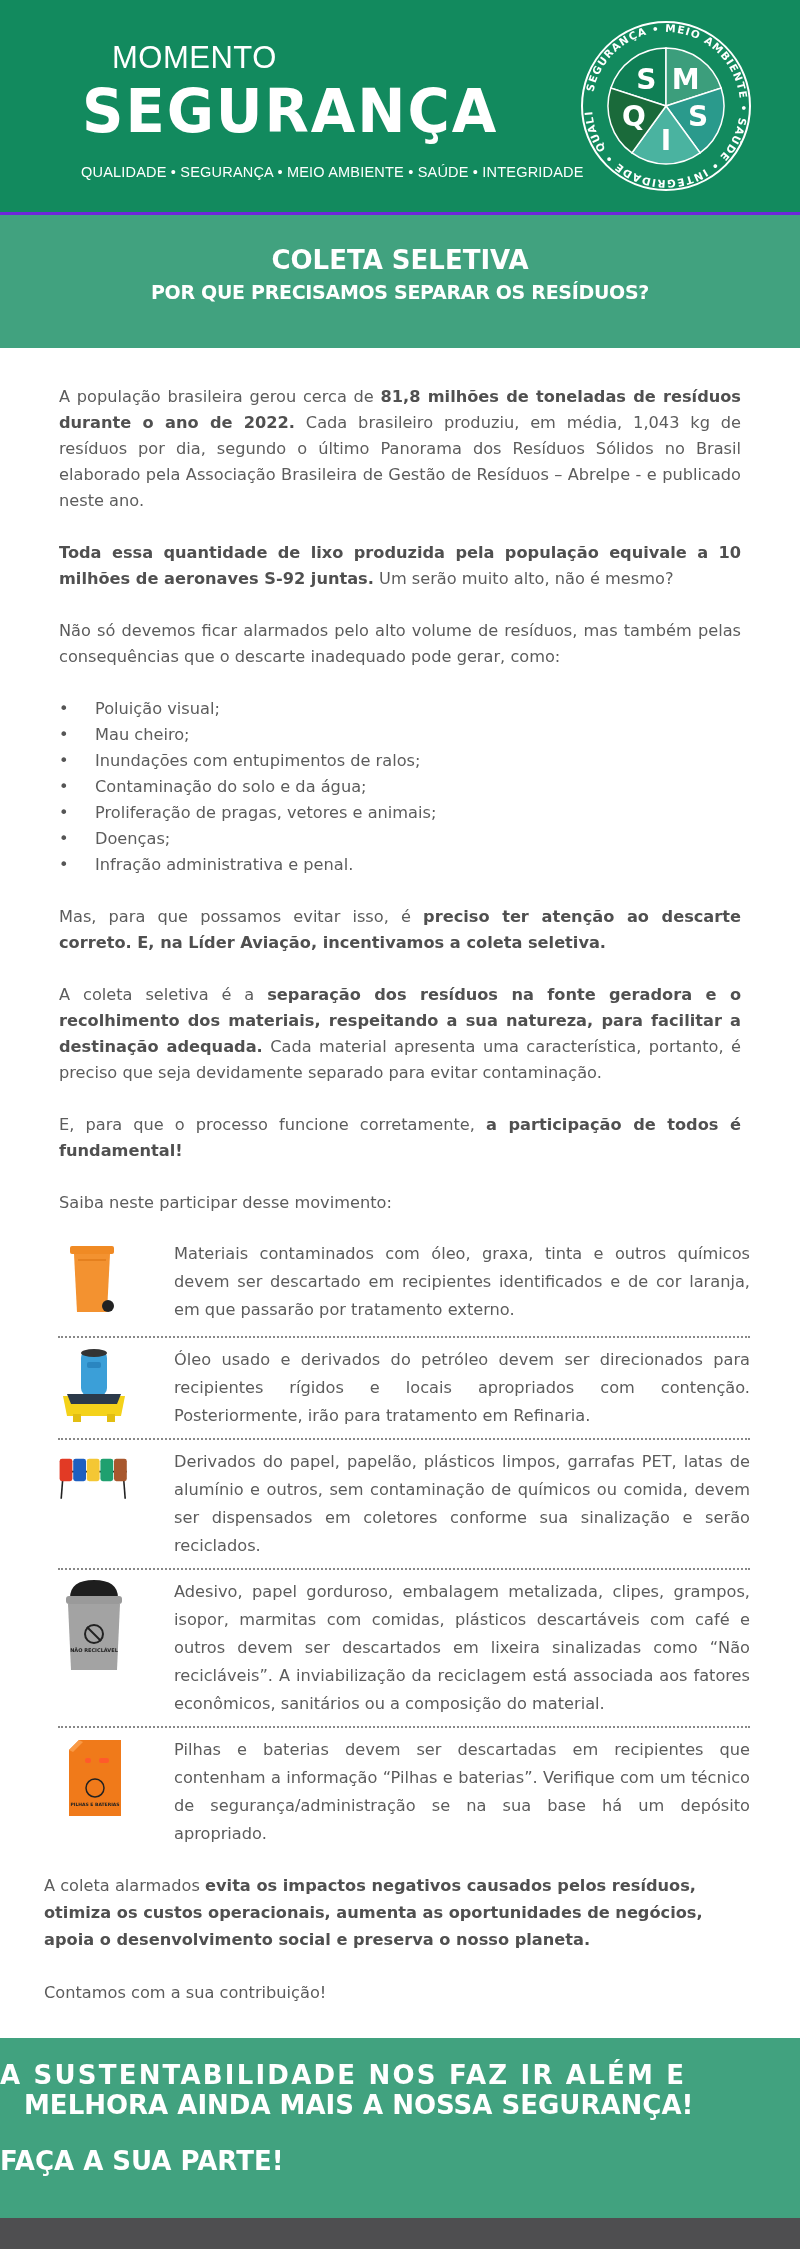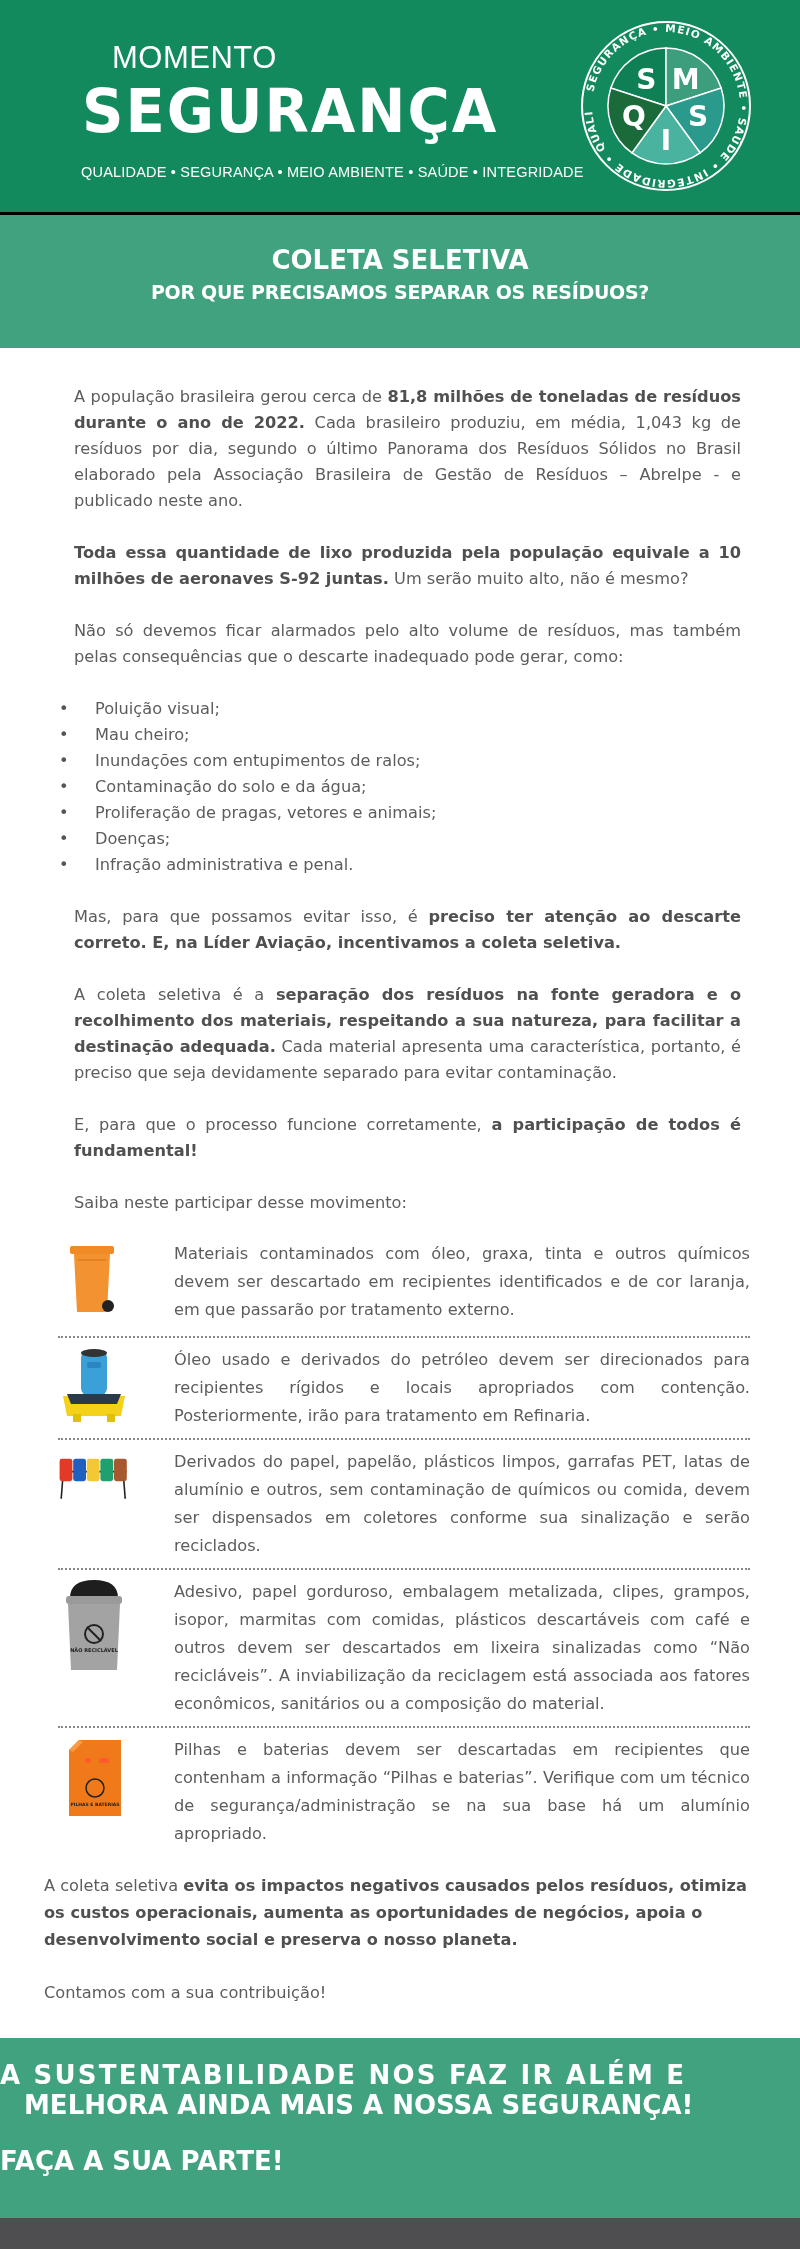--- a/index.html
+++ b/index.html
@@ -3,26 +3,26 @@
 <meta charset="utf-8">
 <style>
   * { box-sizing: border-box; margin: 0; padding: 0; }
   body { width: 800px; background: #ffffff; font-family: "DejaVu Sans", sans-serif; color: #5a5a5a; }
   .header { height: 212px; background: #128a5e; position: relative; }
   .hdr-momento { position: absolute; left: 88px; top: 40px; color: #fff; font-family: "Liberation Sans", sans-serif; font-size: 31px; letter-spacing: 0.5px; margin-left: 24px; }
   .hdr-seguranca { position: absolute; left: 82px; top: 76px; color: #fff; font-family: "DejaVu Sans", sans-serif; font-weight: bold; font-size: 60px; letter-spacing: 2px; transform: scaleX(0.96); transform-origin: left; }
   .hdr-tagline { position: absolute; left: 81px; top: 164px; color: #fff; font-family: "Liberation Sans", sans-serif; font-size: 14.5px; letter-spacing: 0.2px; }
   .hdr-logo { position: absolute; left: 580px; top: 20px; width: 172px; height: 172px; }
 
-  .title-band { height: 136px; background: #41a27f; border-top: 3px solid #000000; text-align: center; color: #fff; font-family: "DejaVu Sans", sans-serif; font-weight: bold; }
+  .title-band { height: 136px; background: #41a27f; border-top: 3px solid #6d28d9; text-align: center; color: #fff; font-family: "DejaVu Sans", sans-serif; font-weight: bold; }
   .title-band .l1 { padding-top: 30px; font-size: 26px; }
   .title-band .l2 { padding-top: 6px; font-size: 19px; letter-spacing: -0.3px; }
 
   .content { padding: 36px 59px 0 59px; font-size: 16.2px; line-height: 26px; text-align: justify; color: #5c5c5c; font-family: "DejaVu Sans", sans-serif; }
-  .content p { margin-bottom: 26px; margin-left: 15px; }
+  .content p { margin-bottom: 26px; }
   .content b { color: #505050; }
   .bullets { list-style: none; margin-bottom: 26px; }
   .bullets li { position: relative; padding-left: 36px; line-height: 26px; }
   .bullets li::before { content: "•"; position: absolute; left: 0; top: 0; color: #555; }
 
   .items { margin: 16px 0 0 58px; width: 692px; }
   .item { display: flex; align-items: flex-start; border-bottom: 2px dotted #888; padding: 8px 0; }
   .item:last-child { border-bottom: none; }
   .item .thumb { width: 72px; flex: none; display: flex; justify-content: center; align-items: center; }
   .item .txt { margin-left: 44px; flex: 1; font-size: 16.2px; line-height: 28px; text-align: justify; color: #5c5c5c; }
@@ -153,26 +153,26 @@
     <div class="thumb">
       <svg width="62" height="86" viewBox="0 0 62 86">
         <path d="M6 14 L16 4 L58 4 L58 80 L6 80 Z" fill="#f07a1a"></path>
         <path d="M6 14 L16 4 L20 6 L10 16 Z" fill="#f99a46"></path>
         <rect x="22" y="22" width="6" height="5" rx="2" fill="#ff5a2a"></rect>
         <rect x="36" y="22" width="10" height="5" rx="2" fill="#ff5a2a"></rect>
         <circle cx="32" cy="52" r="9" fill="none" stroke="#222" stroke-width="1.5"></circle>
         <text x="32" y="70" text-anchor="middle" font-family="DejaVu Sans, sans-serif" font-size="4.5" font-weight="bold" fill="#222">PILHAS E BATERIAS</text>
       </svg>
     </div>
-    <div class="txt">Pilhas e baterias devem ser descartadas em recipientes que contenham a informação “Pilhas e baterias”. Verifique com um técnico de segurança/administração se na sua base há um alumínio apropriado.</div>
+    <div class="txt">Pilhas e baterias devem ser descartadas em recipientes que contenham a informação “Pilhas e baterias”. Verifique com um técnico de segurança/administração se na sua base há um depósito apropriado.</div>
   </div>
 </div>
 
 <div class="closing">
-  <p><span>A coleta seletiva </span><b>evita os impactos negativos causados pelos resíduos, otimiza os custos operacionais, aumenta as oportunidades de negócios, apoia o desenvolvimento social e preserva o nosso planeta.</b></p>
+  <p><span>A coleta alarmados </span><b>evita os impactos negativos causados pelos resíduos, otimiza os custos operacionais, aumenta as oportunidades de negócios, apoia o desenvolvimento social e preserva o nosso planeta.</b></p>
   <p style="margin-bottom:0">Contamos com a sua contribuição!</p>
 </div>
 
 <div class="cta">
   <div class="l1">A SUSTENTABILIDADE NOS FAZ IR ALÉM E</div>
   <div class="l2">MELHORA AINDA MAIS A NOSSA SEGURANÇA!</div>
   <div class="l3">FAÇA A SUA PARTE!</div>
 </div>
 
 <div class="footer">

